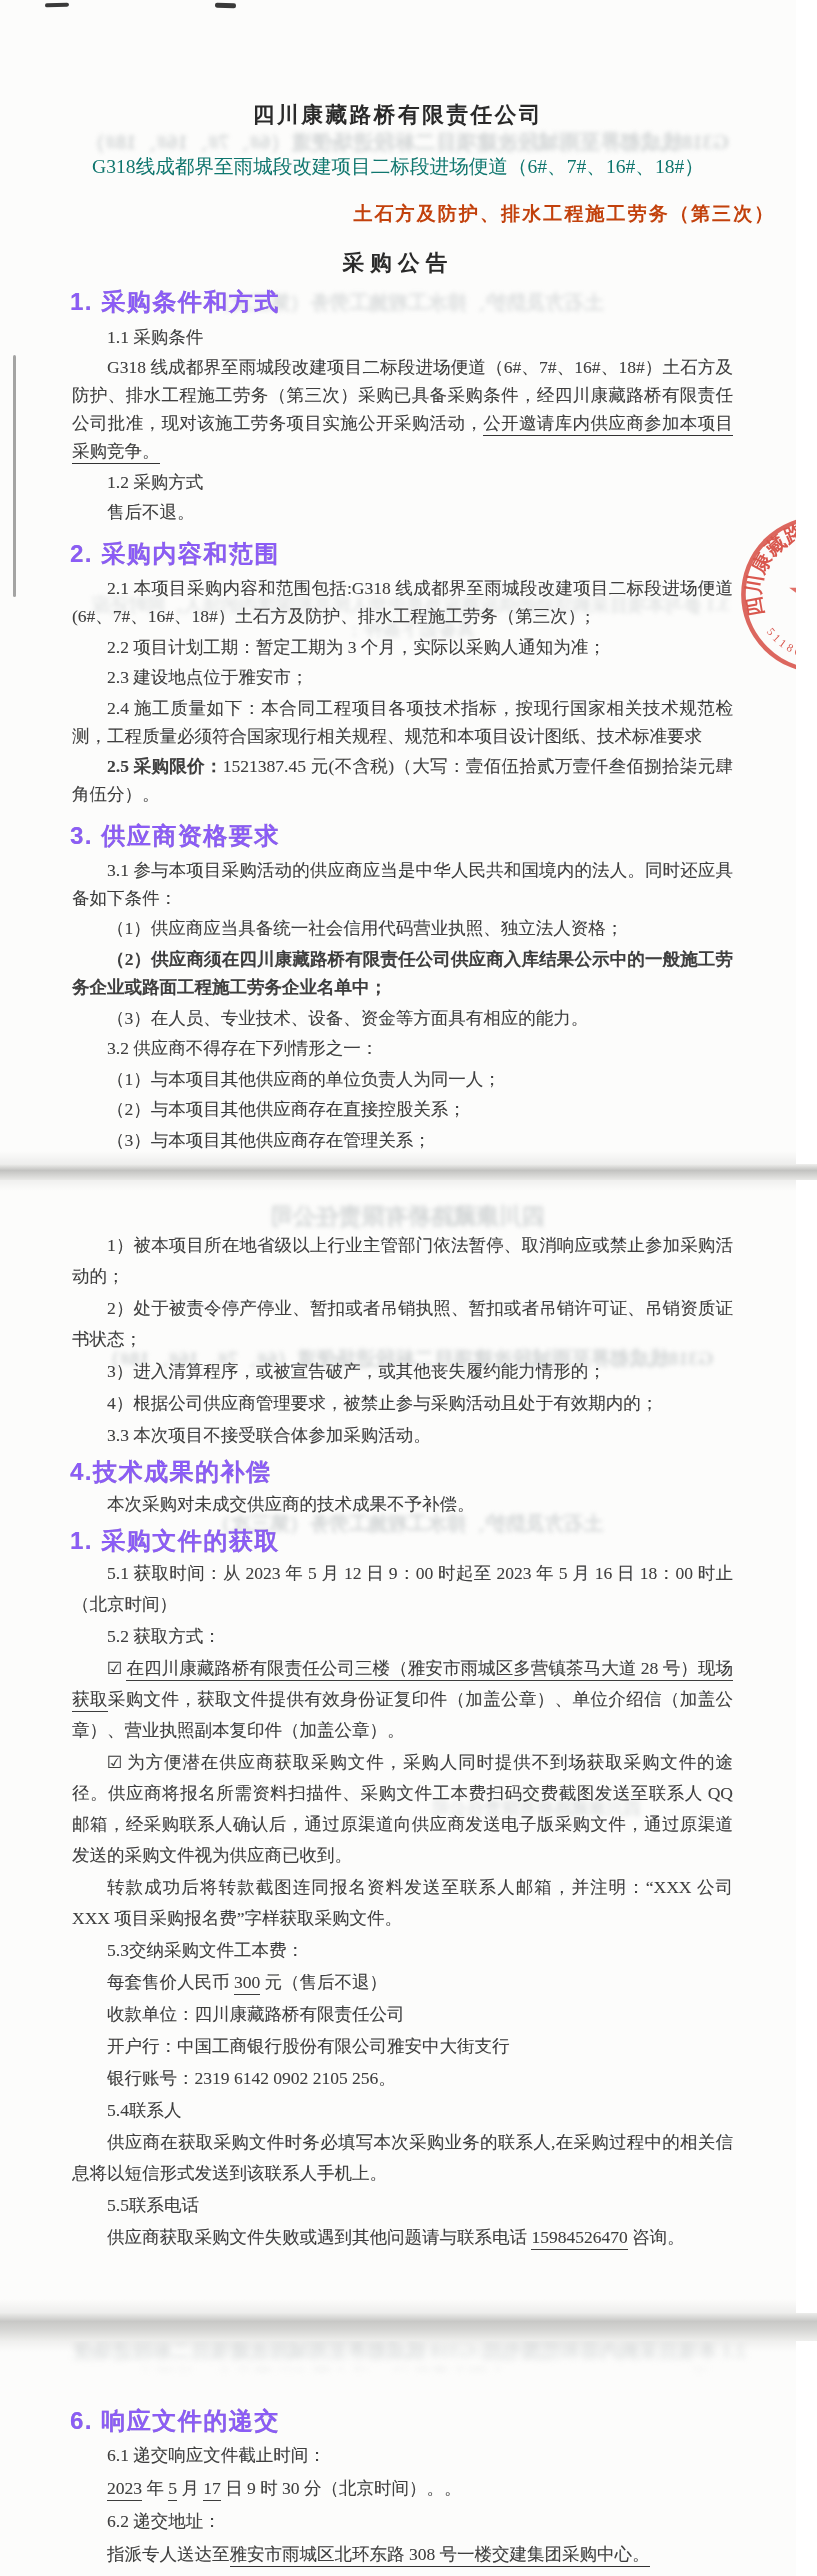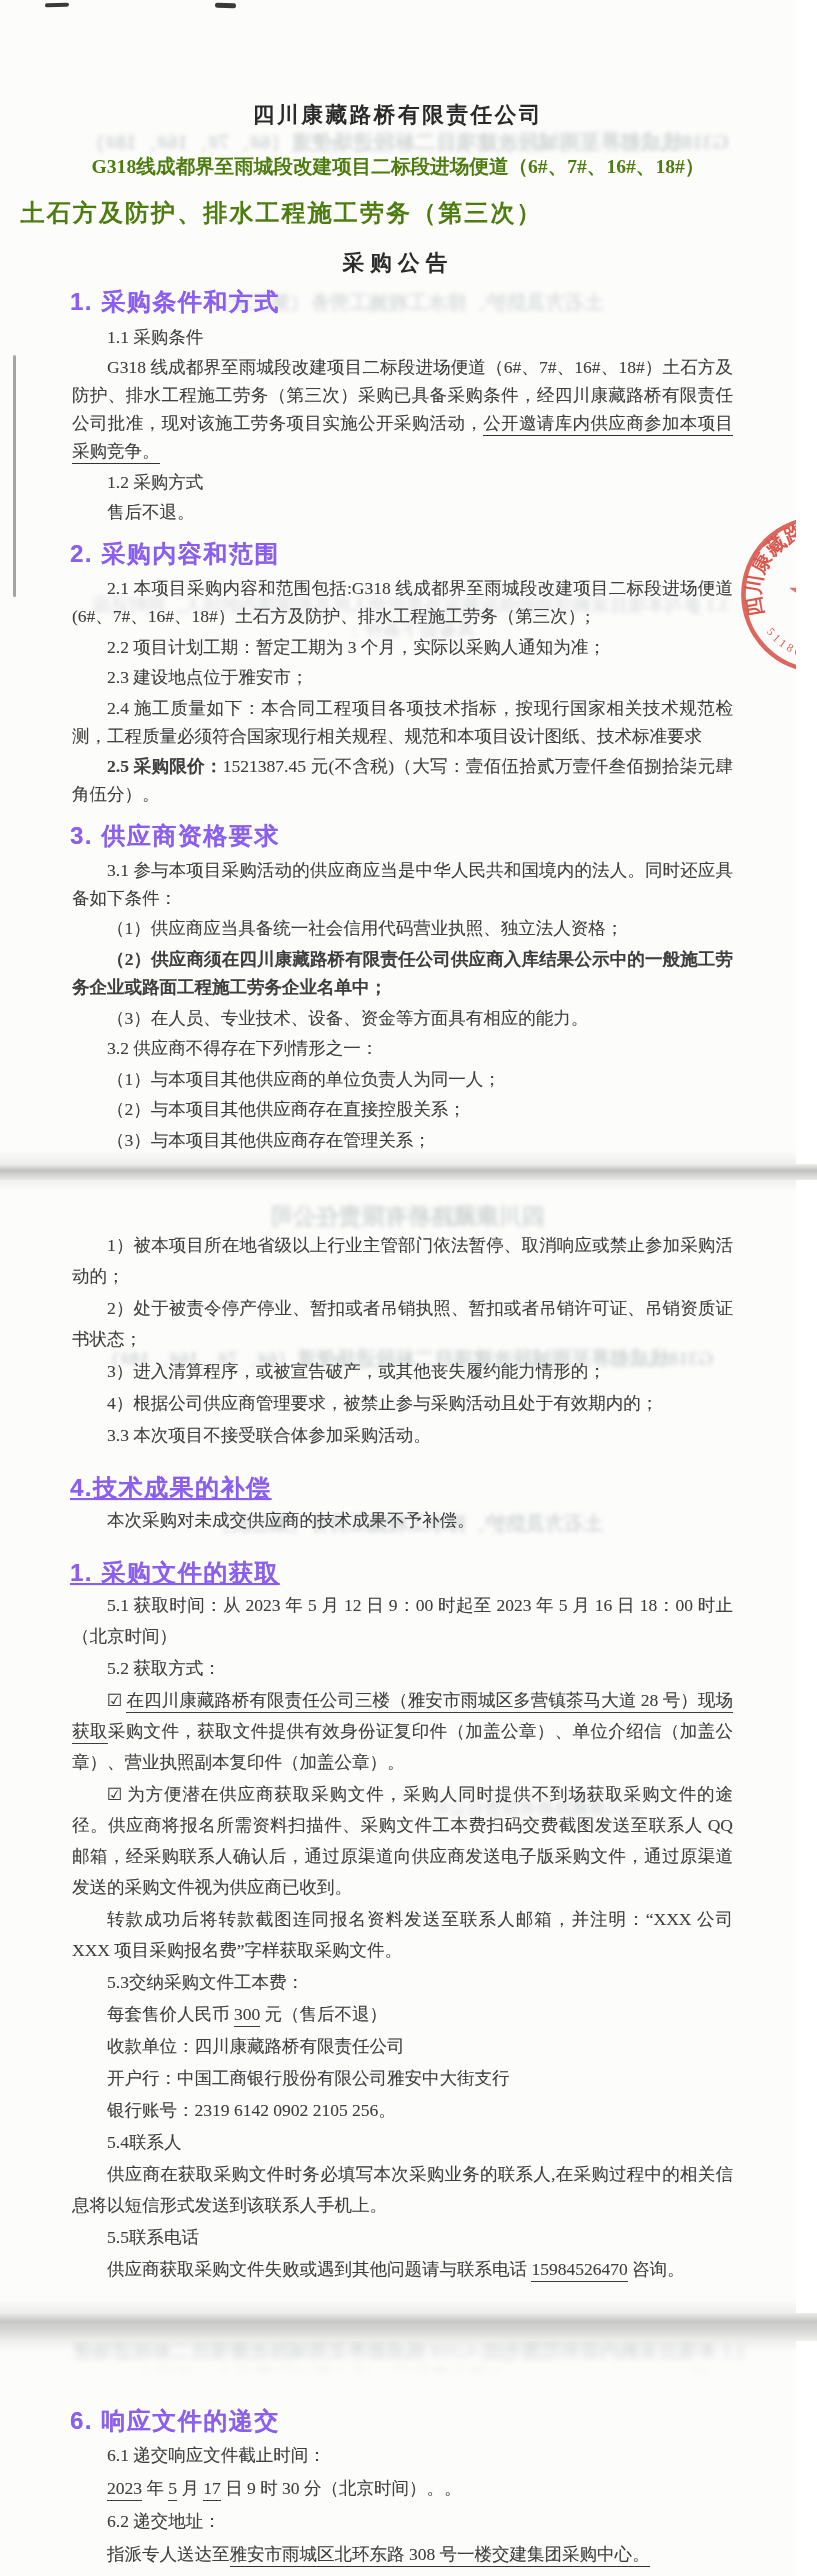--- a/index.html
+++ b/index.html
@@ -17,29 +17,29 @@
 
   p { margin:2.6px 63px 2.6px 72px; font-size:17.5px; line-height:28px; text-align:justify;
       position:relative; z-index:1; text-shadow:0.2px 0.2px 0.3px rgba(40,40,40,0.25); }
   h1,h2 { position:relative; z-index:1; }
   .ind { text-indent:35px; }
   h2 { margin:13.4px 63px 7.2px 70px; font-family:"Liberation Sans","DejaVu Sans",sans-serif;
        font-weight:700; font-size:24px; line-height:27px; color:#8b5cf6; letter-spacing:1.5px;
        text-shadow:0.2px 0.2px 0.3px rgba(0,0,0,0.3); }
   .t1 { margin:103px 20.6px 0; text-align:center; font-size:21.6px; line-height:24px; font-weight:700;
         color:#2a2a2a; letter-spacing:2.6px; }
-  .t2 { margin:28px 15.5px 0; text-align:center; font-size:19.6px; line-height:23px; font-weight:700;
-        color:#4d7c0f; letter-spacing:0; }
-  .t3 { margin:24px 20.6px 0; text-align:left; font-size:24px; line-height:23px; font-weight:700;
-        color:#4d7c0f; letter-spacing:2.1px; }
+  .t2 { margin:28px 15.5px 0; text-align:center; font-size:19.6px; line-height:23px; font-weight:400;
+        color:#0f766e; letter-spacing:0; }
+  .t3 { margin:24px 20.6px 0; text-align:right; font-size:19px; line-height:23px; font-weight:700;
+        color:#c2410c; letter-spacing:2.1px; }
   .t4 { margin:26px 20.6px 0; text-align:center; font-size:21.6px; line-height:24px; font-weight:700;
         color:#2a2a2a; letter-spacing:6.2px; }
 
   .p2 p { line-height:31px; margin-top:1px; margin-bottom:1px; }
-  .p2 h2 { margin-top:23px; margin-bottom:4.1px;text-decoration:underline; }
+  .p2 h2 { margin-top:7px; margin-bottom:4.1px; }
   .pt2 { height:49px; }
   .p3 p { line-height:31px; margin-top:2.1px; margin-bottom:2.1px; }
   .p3 h2 { margin-top:11.3px; margin-bottom:6.2px; }
   .p3 h2.h6 { margin-top:66px; }
 
   .u { border-bottom:1px solid #3d3d3d; padding-bottom:2.6px; }
   .u2 { border-bottom:1.5px solid #333333; padding-bottom:2.1px; }
   .bd { font-weight:700; }
   .chk { font-family:"DejaVu Sans",sans-serif; font-size:17px; margin-right:4.1px; }
 

